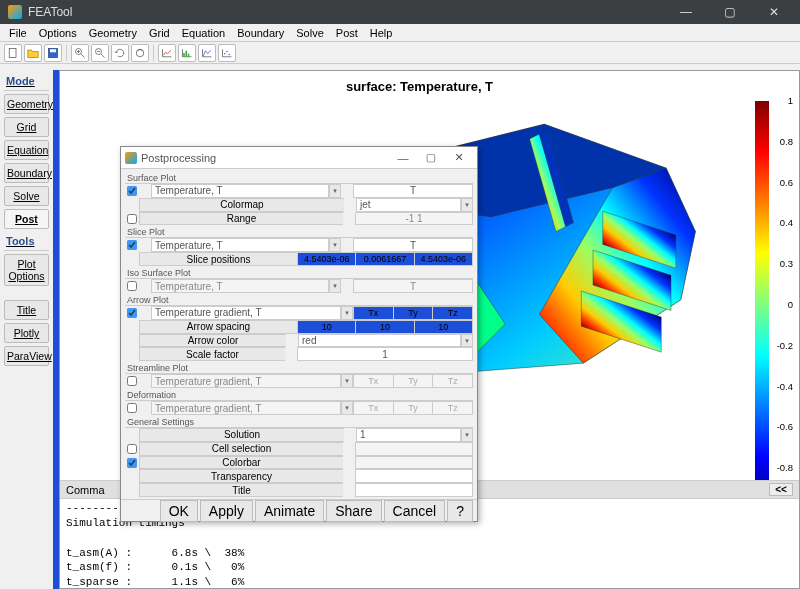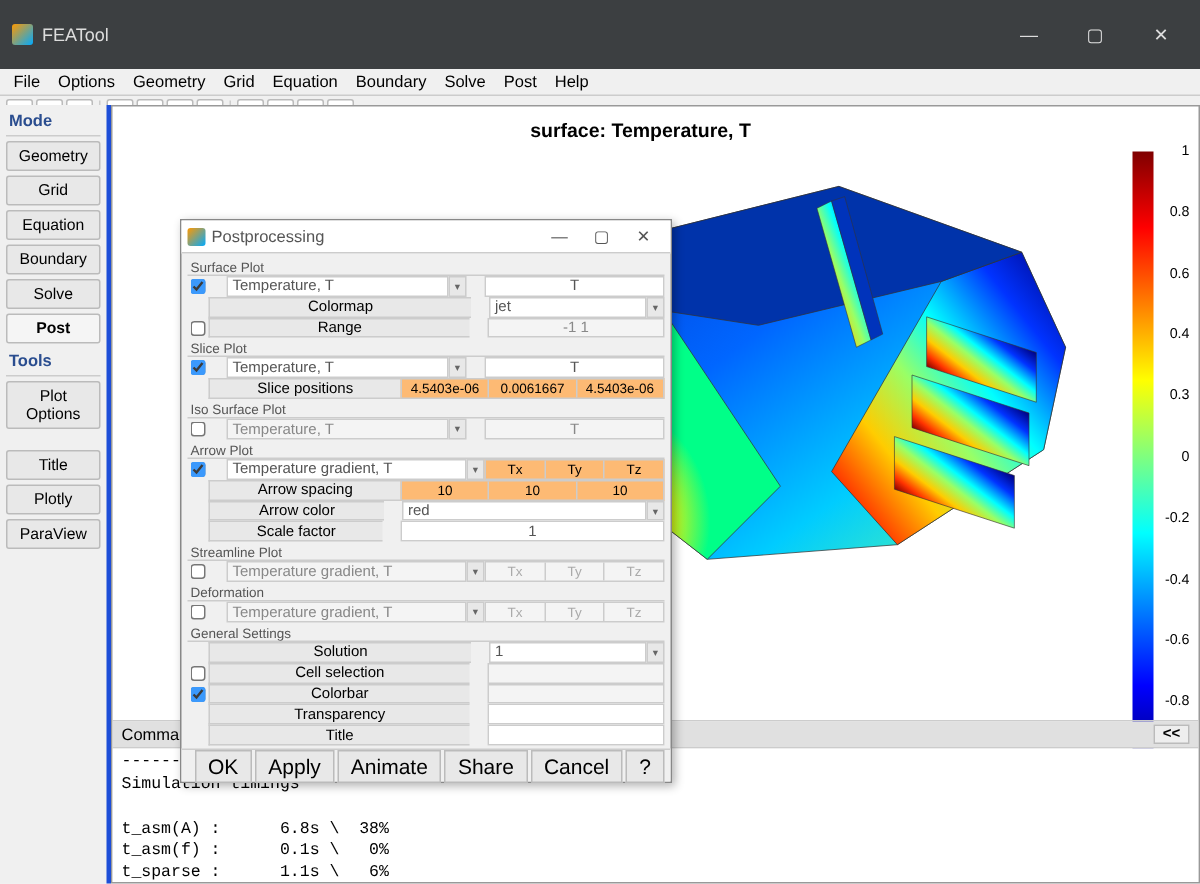--- a/index.html
+++ b/index.html
@@ -1,68 +1,68 @@
 <!DOCTYPE html>
 <html><head>
 <meta charset="utf-8">
 <style>
   * { box-sizing: border-box; margin: 0; padding: 0; font-family: "Segoe UI", Tahoma, sans-serif; }
   html, body { width: 800px; height: 589px; overflow: hidden; background: #f0f0f0; }
 
   
-  .titlebar { height: 46px; background: #3c3f41; color: #ddd; display: flex; align-items: center; padding: 0 4px 0 8px; font-size: 12px; }
+  .titlebar { height: 24px; background: #3c3f41; color: #ddd; display: flex; align-items: center; padding: 0 4px 0 8px; font-size: 12px; }
   .titlebar .icon { width:14px; height:14px; display:inline-block; margin-right:6px; background:linear-gradient(135deg,#f90,#0af); border-radius:2px; }
   .titlebar .title { flex:1; }
   .titlebar .wbtn { width:44px; height:30px; display:flex; align-items:center; justify-content:center; color:#ddd; font-size:12px;}
 
   
   .menubar { height:18px; background:#f0f0f0; border-bottom:1px solid #ccc; display:flex; align-items:center; font-size:11px; padding:0 4px; gap:2px;}
   .menubar span { padding:1px 5px; cursor:default;}
 
   
   .toolbar { height:22px; background:#f0f0f0; border-bottom:1px solid #ccc; display:flex; align-items:center; padding:0 4px; gap:2px;}
   .tbtn { width:18px; height:18px; border:1px solid #bbb; background:#fff; display:flex; align-items:center; justify-content:center; font-size:10px; border-radius:2px;}
   .tbtn svg { width:12px; height:12px; }
   .sep { width:1px; height:16px; background:#ccc; margin:0 2px;}
 
   
   .main { position:absolute; top:70px; left:0; right:0; bottom:0; display:flex; }
-  .sidebar { width:74px; background:#f0f0f0; border-right:3px solid #1d4ed8; padding:2px 4px; font-size:11px;}
+  .sidebar { width:59px; background:#f0f0f0; border-right:6px solid #1d4ed8; padding:2px 4px; font-size:11px;text-decoration:underline;}
   .sidelabel { font-weight:bold; color:#2a4d8f; padding:3px 2px; border-bottom:1px solid #ccc; font-size:11px;}
   .sidebtn { display:block; width:100%; margin:3px 0; padding:3px 2px; font-size:10.5px; background:#e8e8e8; border:1px solid #bbb; text-align:center; cursor:default; border-radius:2px;}
   .sidebtn.post { background:#f5f5f5; font-weight:bold;}
 
   .canvas-area { flex:1; position:relative; background:#fff; border:1px solid #999; margin:0; overflow:hidden;}
   .canvas-title { position:absolute; top:8px; left:0; right:20px; text-align:center; font-weight:bold; font-size:13px; }
 
   
   .cbar { position:absolute; right:30px; top:30px; bottom:80px; width:14px; background:linear-gradient(to top,#00007f,#0000ff,#007fff,#00ffff,#7fff7f,#ffff00,#ff7f00,#ff0000,#7f0000); }
   .cbar-labels { position:absolute; right:6px; top:24px; bottom:74px; width:22px; font-size:9.5px; display:flex; flex-direction:column; justify-content:space-between; text-align:right; }
 
   
   .solid { position:absolute; left:260px; top:40px; width:390px; height:280px; }
   .solid svg { width:100%; height:100%; }
 
   
-  .dialog { position:absolute; left:120px; top:146px; width:328px; background:#f0f0f0; border:1px solid #888; box-shadow:2px 2px 6px rgba(0,0,0,0.3); font-size:10px; }
+  .dialog { position:absolute; left:120px; top:146px; width:358px; background:#f0f0f0; border:1px solid #888; box-shadow:2px 2px 6px rgba(0,0,0,0.3); font-size:10px; }
   .dialog-titlebar { height:22px; background:#fff; border-bottom:1px solid #ccc; display:flex; align-items:center; padding:0 4px; font-size:11px; color:#555;}
   .dialog-titlebar .dicon { width:12px; height:12px; background:linear-gradient(135deg,#f90,#0af); border-radius:2px; margin-right:4px;}
   .dialog-titlebar .spacer { flex:1;}
   .dialog-titlebar .dbtn { width:28px; height:18px; display:flex; align-items:center; justify-content:center; font-size:11px;}
   .dialog-body { padding:2px 4px 2px 4px; max-height:330px; overflow:hidden; display:flex; flex-direction:column; gap:0px;}
   .sect { font-size:9px; color:#555; border-bottom:1px solid #ccc; padding:1px 0 0 2px; margin-top:1px;}
   .row { display:flex; align-items:stretch; height:16px; font-size:10px;}
   .row .chk { width:14px; display:flex; align-items:center; justify-content:center;}
   .chk input { width:10px; height:10px; accent-color:#3b99fc;}
   .row .lab { flex:0 0 auto; display:flex; align-items:center; padding:0 4px; background:#e8e8e8; border:1px solid #ccc; border-right:none;}
   .row .labcenter { flex:1; text-align:right; justify-content:center;}
   .row .fld { flex:1; border:1px solid #ccc; background:#fff; padding:0 3px; display:flex; align-items:center; font-size:10px; color:#555;margin-left:12px;}
   .row .fld.grey { background:#f4f4f4; color:#888;}
   .row .caret { width:12px; border:1px solid #ccc; background:#e8e8e8; display:flex; align-items:center; justify-content:center; font-size:7px; color:#666;}
-  .row .spl { flex:1; border:1px solid #ccc; background:#fdba74; display:flex; }
+  .row .spl { flex:1; border:1px solid #ccc; background:#1d4ed8; display:flex; }
   .row .spl > span { flex:1; text-align:center; border-right:1px solid #ccc; padding-top:1px; font-size:9px;}
   .row .spl > span:last-child{ border-right:none;}
 
   .dialog-footer { height:22px; border-top:1px solid #ccc; display:flex; align-items:center; justify-content:flex-end; gap:2px; padding:0 4px; background:#f0f0f0; font-size:10px;}
   .dialog-footer .fbtn { padding:2px 8px; background:#e8e8e8; border:1px solid #bbb; font-size:14px;}
 
   
   .commandpanel { position:absolute; left:75px; right:0; bottom:0; height:108px; display:flex; flex-direction:column; border-top:1px solid #ccc;}
   .cmd-head { height:18px; background:#e0e0e0; display:flex; align-items:center; font-size:11px; font-family:"Courier New",monospace; padding:0 6px; border-bottom:1px solid #ccc;}
   .cmd-head .collapse { margin-left:auto; width:24px; text-align:center; font-weight:bold; background:#eee; border:1px solid #bbb; font-size:10px;}

